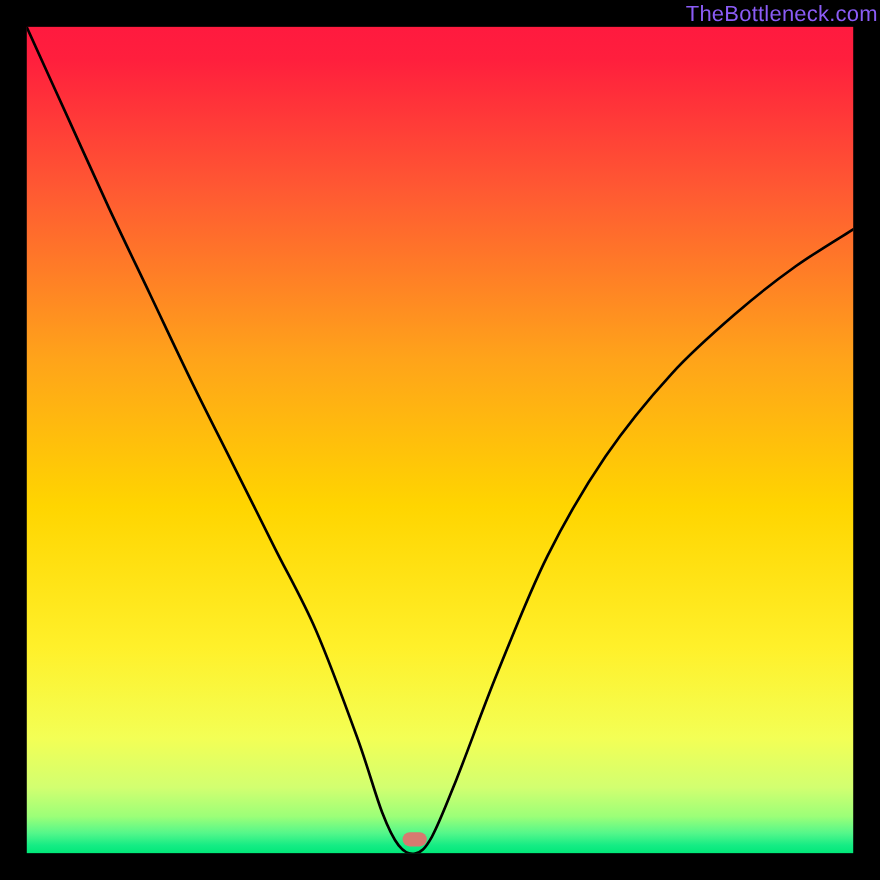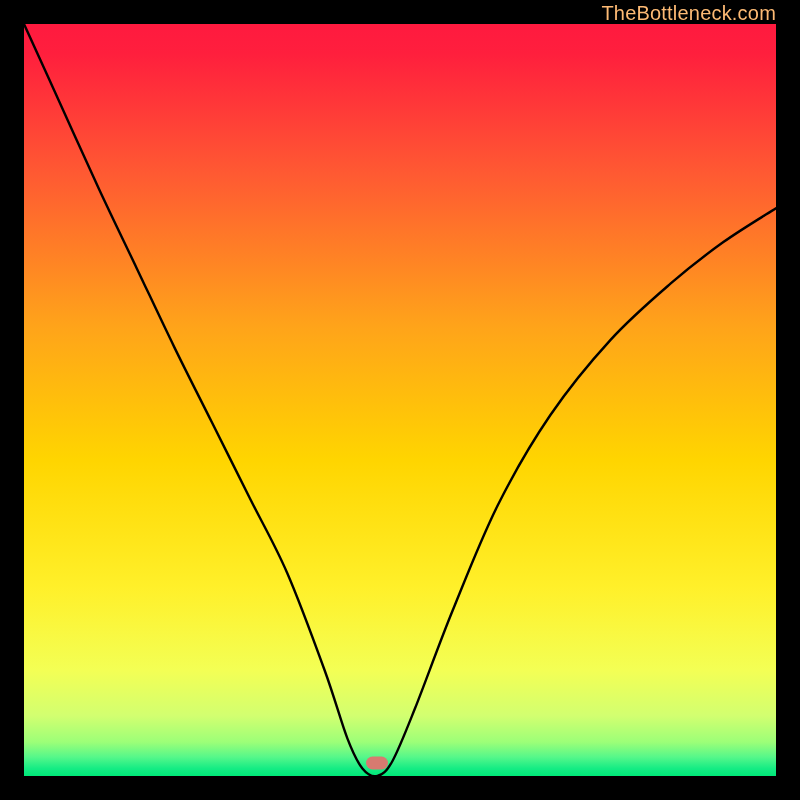--- a/index.html
+++ b/index.html
@@ -43,22 +43,22 @@
     position: absolute;
     width: 22px;
     height: 13px;
     background: #d77a70;
     border-radius: 7px;
     transform: translate(-50%, -50%);
   }
   .watermark {
     position: absolute;
     top: 2px;
-    right: 24px;
-    color: #fdba74;
+    right: 2px;
+    color: #8b5cf6;
     font-size: 20px;
     font-weight: 500;
     letter-spacing: 0.2px;
     user-select: none;
   }
 </style>
 </head>
 <body>
 
 <div class="frame">

